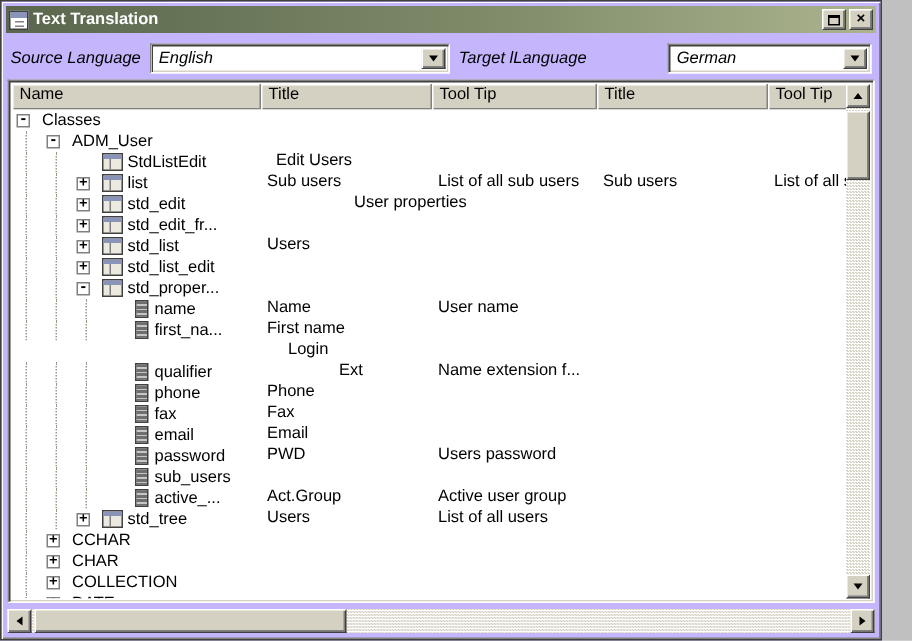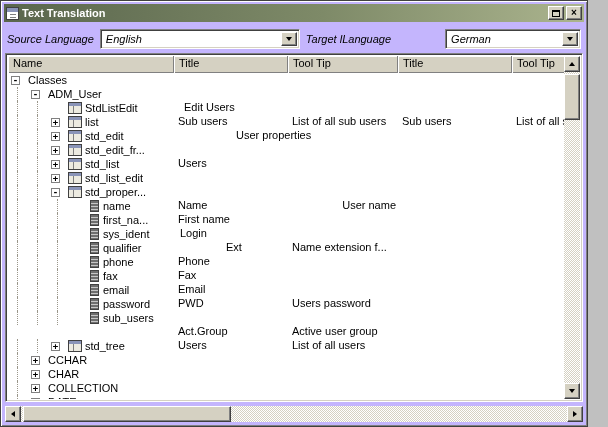--- a/index.html
+++ b/index.html
@@ -256,47 +256,37 @@
               <div class="name-line">
                 <span class="indent"></span>
                 <span class="indent"></span>
                 <span class="indent"></span>
                 <span class="slot"></span>
                 <span class="icon-field"></span>
                 <span class="node-label">name</span>
               </div>
             </div>
             <div class="cell" style="left: 170px; width: 108px;">Name</div>
-            <div class="cell" style="left: 284px; width: 104px; text-align: right;">User name</div>
+            <div class="cell" style="left: 284px; width: 104px;">User name</div>
           </div>
           <div class="tree-row">
             <div class="cell name-cell">
               <div class="name-line">
                 <span class="indent"></span>
                 <span class="indent"></span>
                 <span class="indent"></span>
                 <span class="slot"></span>
                 <span class="icon-field"></span>
                 <span class="node-label">first_na...</span>
               </div>
             </div>
             <div class="cell" style="left: 170px; width: 108px;">First name</div>
           </div>
           <div class="tree-row">
-            <div class="cell name-cell">
-              <div class="name-line">
-                <span class="indent"></span>
-                <span class="indent"></span>
-                <span class="indent"></span>
-                <span class="slot"></span>
-                <span class="icon-field"></span>
-                <span class="node-label">sys_ident</span>
-              </div>
-            </div>
-            <div class="cell" style="left: 172px; width: 108px;">Login</div>
+            <div class="cell" style="left: 184px; width: 108px;">Login</div>
           </div>
           <div class="tree-row">
             <div class="cell name-cell">
               <div class="name-line">
                 <span class="indent"></span>
                 <span class="indent"></span>
                 <span class="indent"></span>
                 <span class="slot"></span>
                 <span class="icon-field"></span>
                 <span class="node-label">qualifier</span>
@@ -364,20 +354,30 @@
                 <span class="indent"></span>
                 <span class="indent"></span>
                 <span class="indent"></span>
                 <span class="slot"></span>
                 <span class="icon-field"></span>
                 <span class="node-label">sub_users</span>
               </div>
             </div>
           </div>
           <div class="tree-row">
+            <div class="cell name-cell">
+              <div class="name-line">
+                <span class="indent"></span>
+                <span class="indent"></span>
+                <span class="indent"></span>
+                <span class="slot"></span>
+                <span class="icon-field"></span>
+                <span class="node-label">active_...</span>
+              </div>
+            </div>
             <div class="cell" style="left: 170px; width: 108px;">Act.Group</div>
             <div class="cell" style="left: 284px; width: 104px;">Active user group</div>
           </div>
           <div class="tree-row">
             <div class="cell name-cell">
               <div class="name-line">
                 <span class="indent"></span>
                 <span class="indent"></span>
                 <span class="slot">
                   <span class="expander">+</span>

